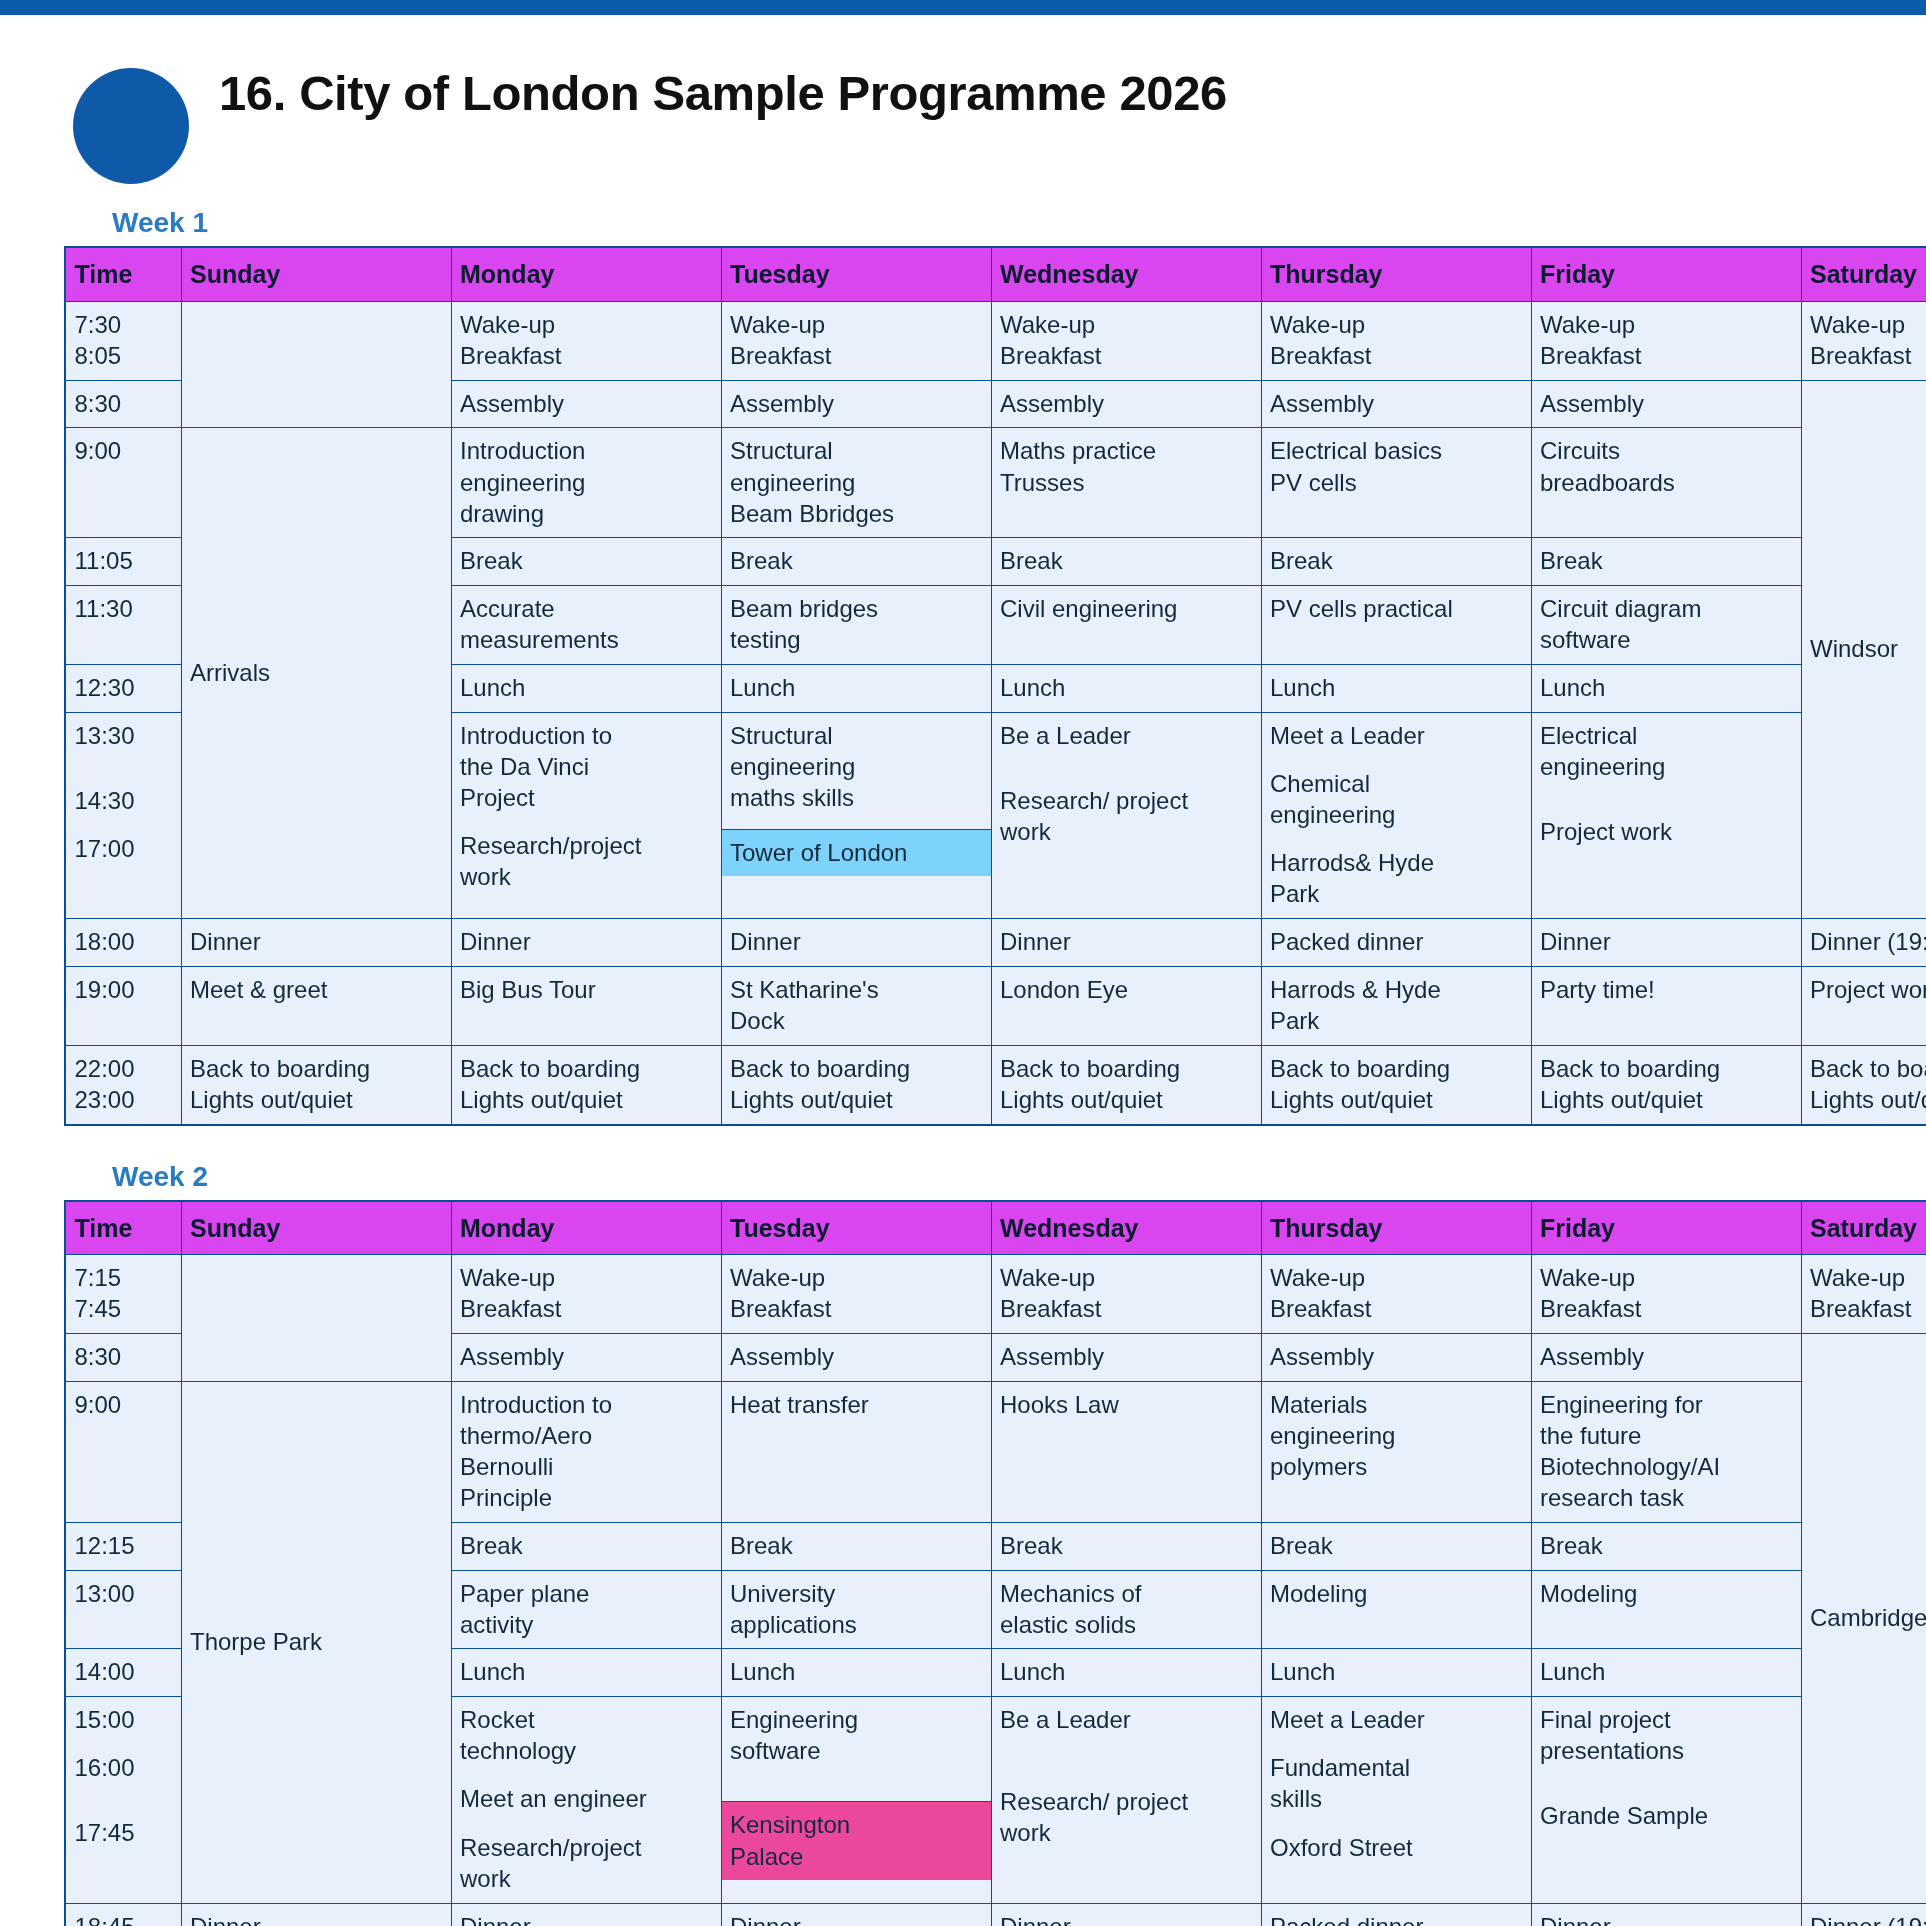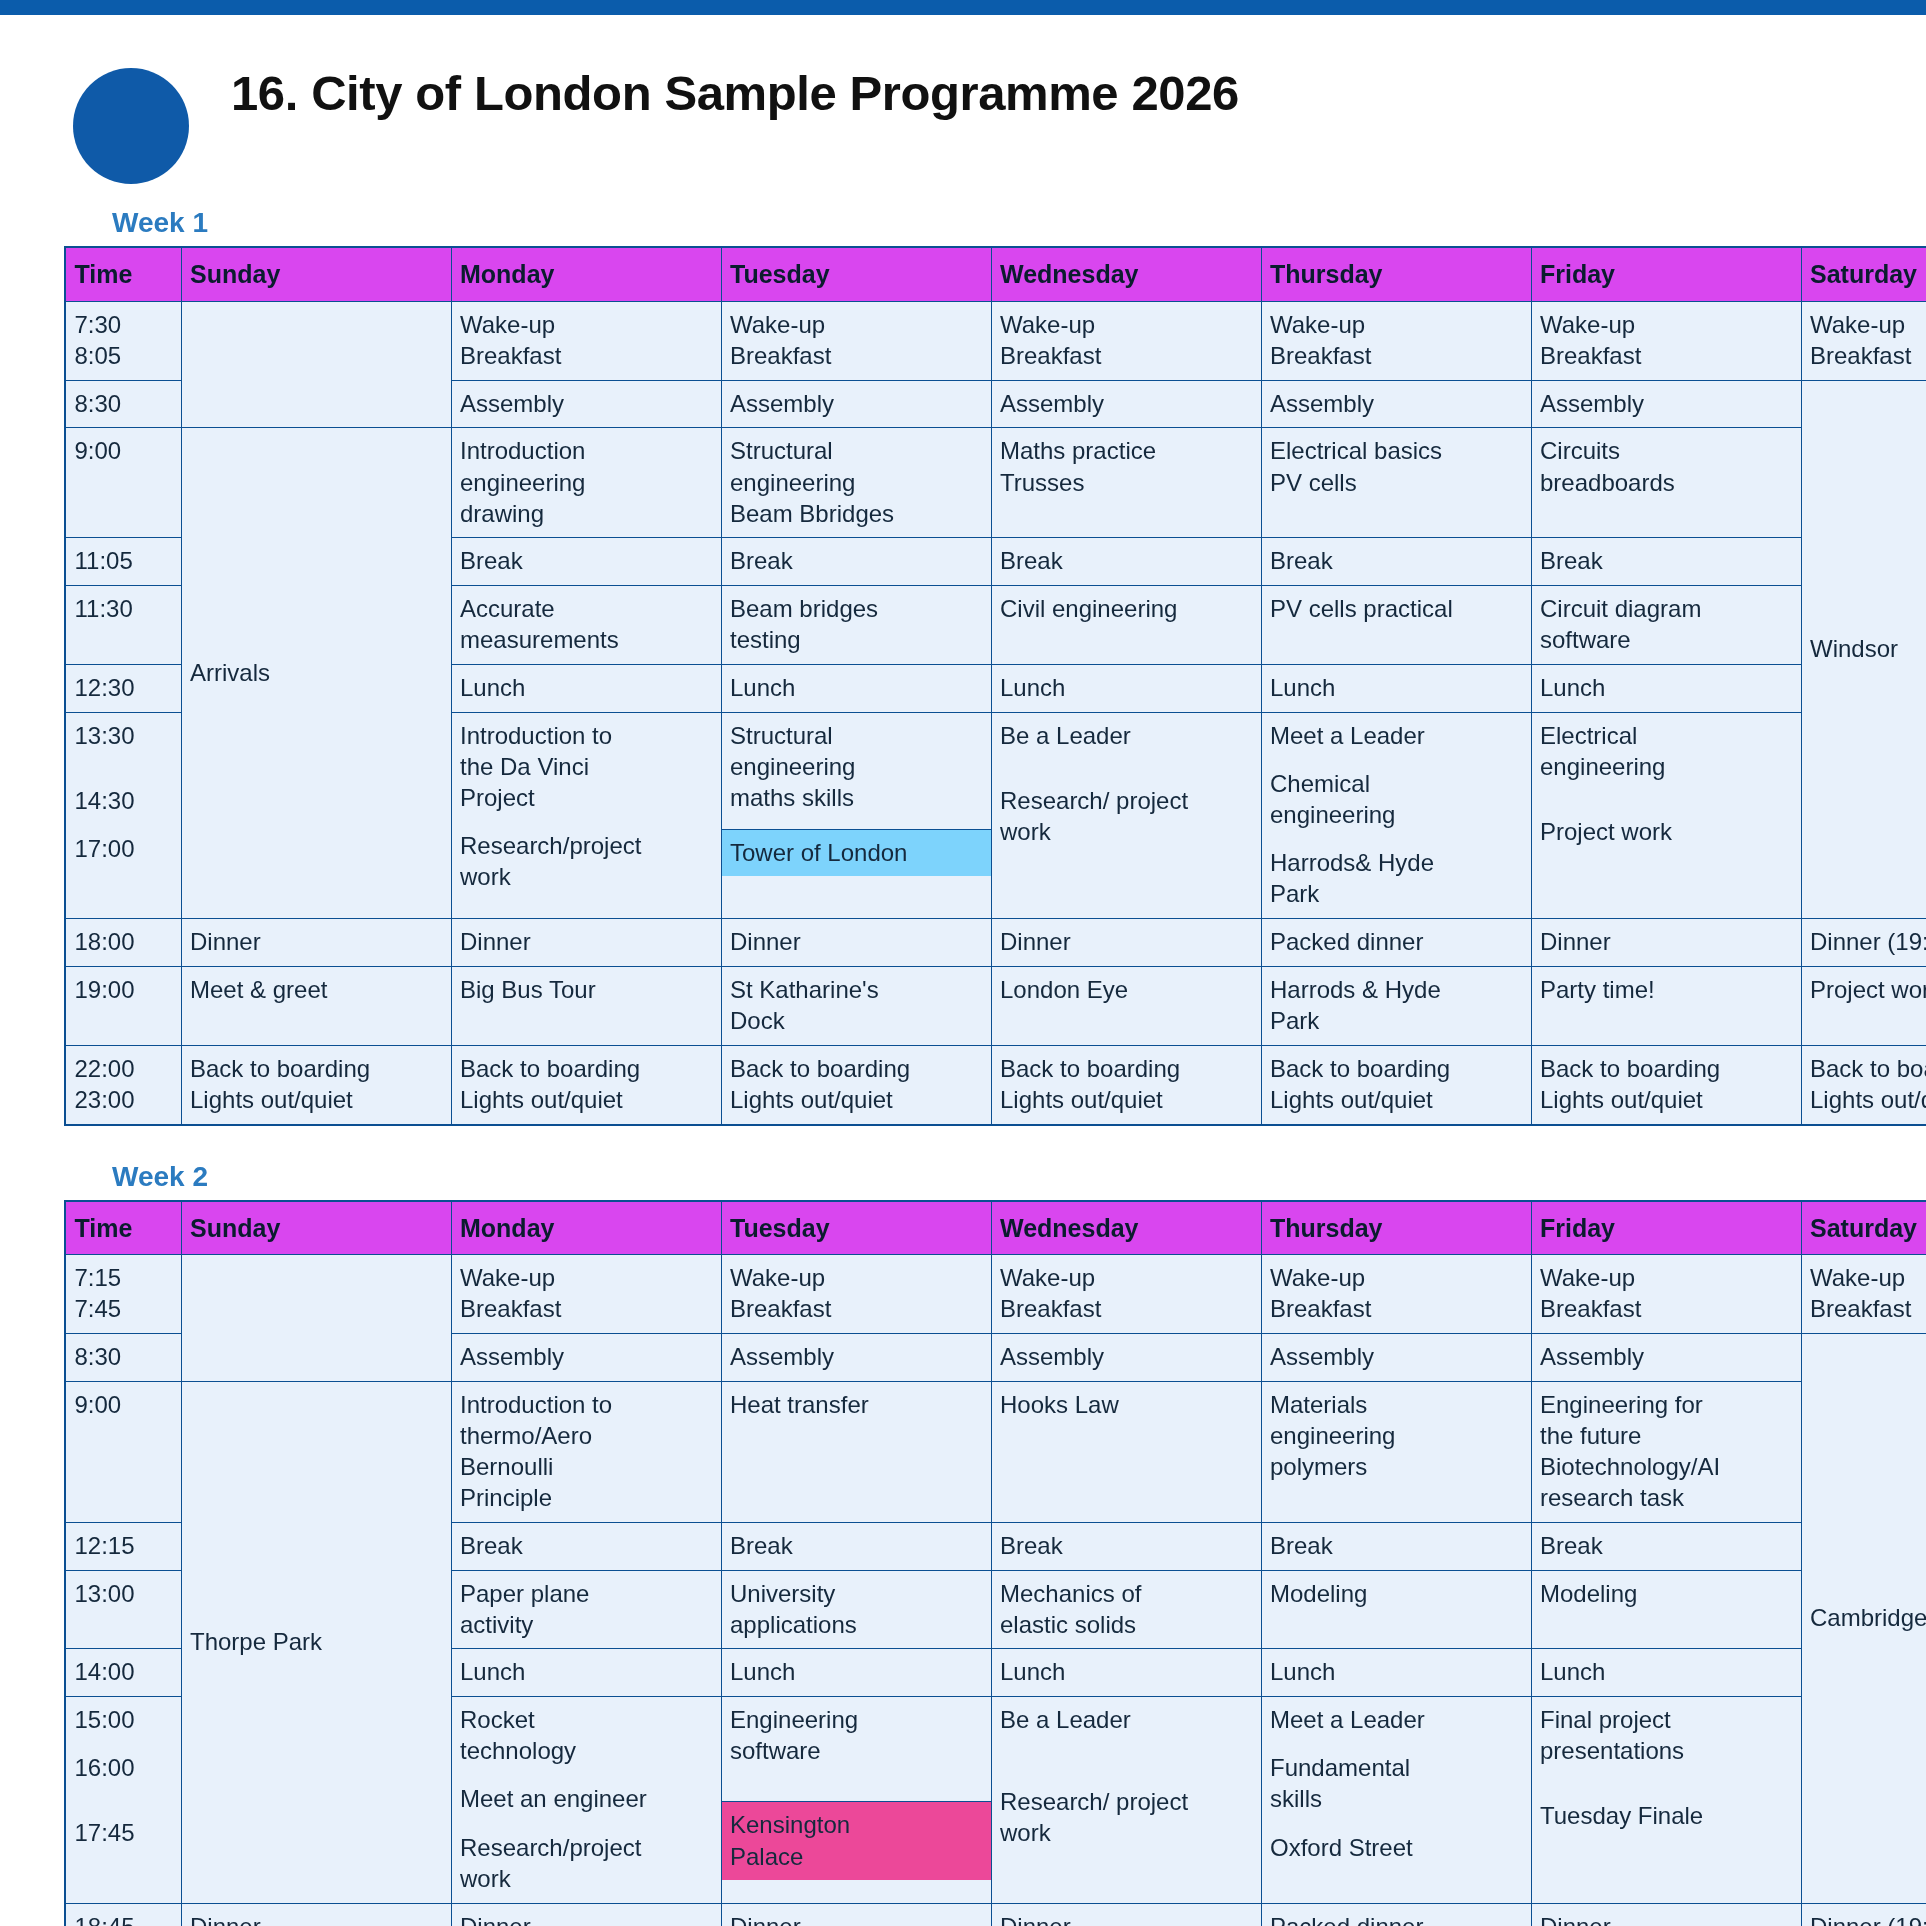--- a/index.html
+++ b/index.html
@@ -32,21 +32,21 @@
   }
   .header-dot {
     width: 116px;
     height: 116px;
     border-radius: 50%;
     background: #0f5aa8;
     flex: 0 0 auto;
     margin-top: 7.7px;
   }
   .header-title {
-    margin-left: 42px;
+    margin-left: 30px;
     font-size: 49px;
     font-weight: bold;
     line-height: 1.32;
     color: #111111;
     letter-spacing: -0.4px;
   }
   .week-label {
     font-size: 28px;
     font-weight: bold;
     color: #2b7bc0;
@@ -539,21 +539,21 @@
             <span class="cell-line">Fundamental</span>
               <span class="cell-line">skills</span>
             <span class="cell-gap"></span>
             <span class="cell-line">Oxford Street</span>
           </td>
           <td class="lightblue">
             <span class="cell-line">Final project</span>
               <span class="cell-line">presentations</span>
             <span class="cell-gap"></span>
               <span class="cell-gap"></span>
-            <span class="cell-line">Tuesday Finale</span>
+            <span class="cell-line">Grande Sample</span>
           </td>
         </tr>
         <tr>
           <td class="time">18:45</td>
           <td class="pale">Dinner</td>
           <td class="pale">Dinner</td>
           <td class="pale">Dinner</td>
           <td class="pale">Dinner</td>
           <td class="pale">Packed dinner</td>
           <td class="pale">Dinner</td>

